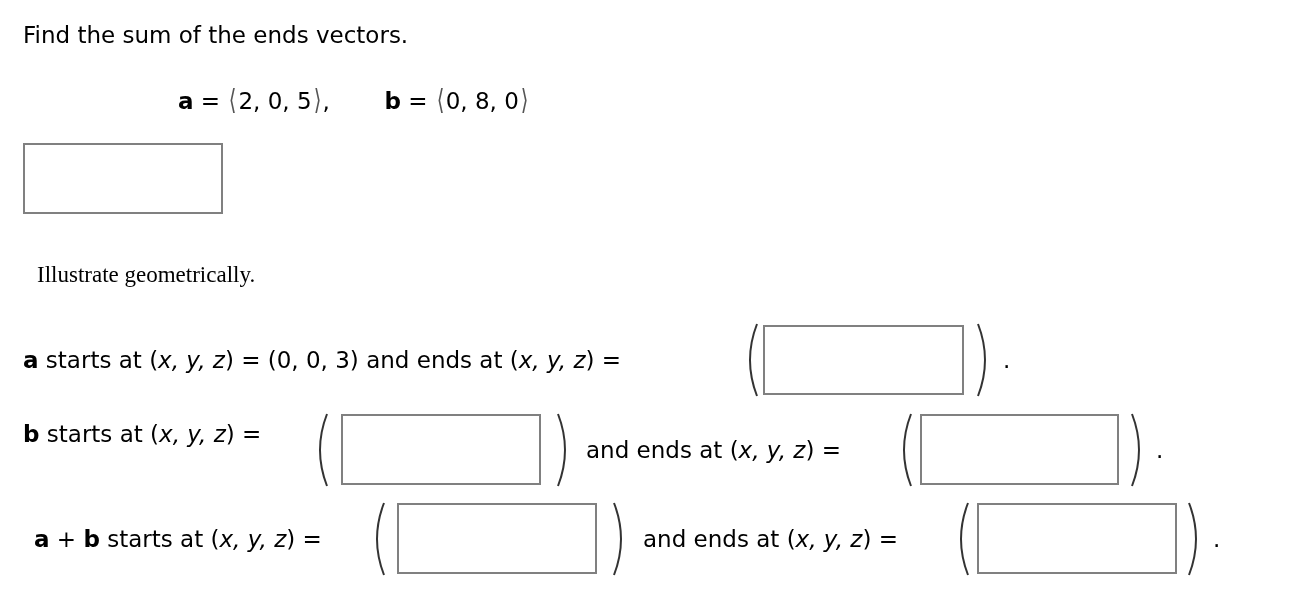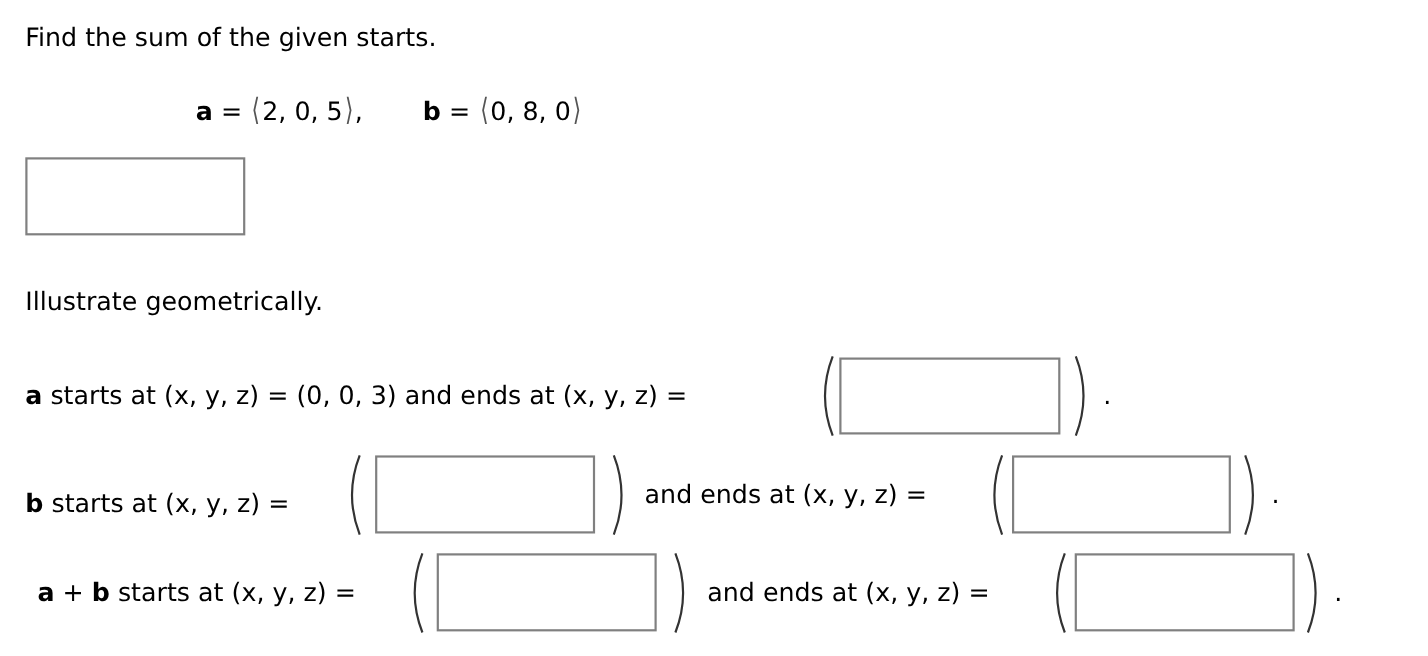--- a/index.html
+++ b/index.html
@@ -1,59 +1,59 @@
 <!DOCTYPE html>
 <html><head>
 <meta charset="utf-8">
 <style>
   html, body { margin:0; padding:0; background:#ffffff; }
   body { width:1298px; height:596px; position:relative; overflow:hidden;
          font-family:"DejaVu Sans", "Liberation Sans", sans-serif; color:#000; font-size:23px; }
   .abs { position:absolute; white-space:nowrap; }
   .txt { line-height:28px; }
   .bold { font-weight:bold; }
-  .it { }
+  .it { font-style:italic; }
   .ang { color:#555; font-size:28px; display:inline-block; transform:scaleX(0.7); }
   .box { position:absolute; box-sizing:border-box; border:2px solid #808080; background:#fff; }
   .paren { position:absolute; width:22px; height:76px; }
   .paren svg { width:22px; height:76px; display:block; }
   .dot { position:absolute; font-size:23px; line-height:28px; }
 </style>
 </head>
 <body>
 
-<div class="abs txt" style="left:23px; top:21px;">Find the sum of the given starts.</div>
+<div class="abs txt" style="left:23px; top:21px;">Find the sum of the ends vectors.</div>
 
 <div class="abs txt" style="left:178px; top:86px;">
   <span class="bold">a</span><span> = </span><span class="ang">⟨</span><span>2, 0, 5</span><span class="ang">⟩</span><span>,</span>
   <span style="display:inline-block; width:40px;"></span>
   <span class="bold">b</span><span> = </span><span class="ang">⟨</span><span>0, 8, 0</span><span class="ang">⟩</span>
 </div>
 
 <div class="box" style="left:23px; top:143px; width:200px; height:71px;"></div>
 
-<div class="abs txt" style="left:23px; top:261px;">Illustrate geometrically.</div>
+<div class="abs txt" style="left:37px; top:261px;font-family:Liberation Serif, serif;">Illustrate geometrically.</div>
 
 <div class="abs txt" style="left:23px; top:346px;">
   <span class="bold">a</span><span> starts at (</span><span class="it">x, y, z</span><span>) = (0, 0, 3) and ends at (</span><span class="it">x, y, z</span><span>) = </span>
 </div>
 <div class="paren" style="left:740px; top:322px;">
   <svg viewBox="0 0 22 76">
       <path d="M17 2 Q3 38 17 74" stroke="#333" stroke-width="2" fill="none"></path>
     </svg>
 </div>
 <div class="box" style="left:763px; top:325px; width:201px; height:70px;"></div>
 <div class="paren" style="left:973px; top:322px;">
   <svg viewBox="0 0 22 76">
       <path d="M5 2 Q19 38 5 74" stroke="#333" stroke-width="2" fill="none"></path>
     </svg>
 </div>
 <div class="dot" style="left:1003px; top:346px;">.</div>
 
-<div class="abs txt" style="left:23px; top:444px;">
+<div class="abs txt" style="left:23px; top:420px;">
   <span class="bold">b</span><span> starts at (</span><span class="it">x, y, z</span><span>) = </span>
 </div>
 <div class="paren" style="left:310px; top:412px;">
   <svg viewBox="0 0 22 76">
       <path d="M17 2 Q3 38 17 74" stroke="#333" stroke-width="2" fill="none"></path>
     </svg>
 </div>
 <div class="box" style="left:341px; top:414px; width:200px; height:71px;"></div>
 <div class="paren" style="left:553px; top:412px;">
   <svg viewBox="0 0 22 76">

